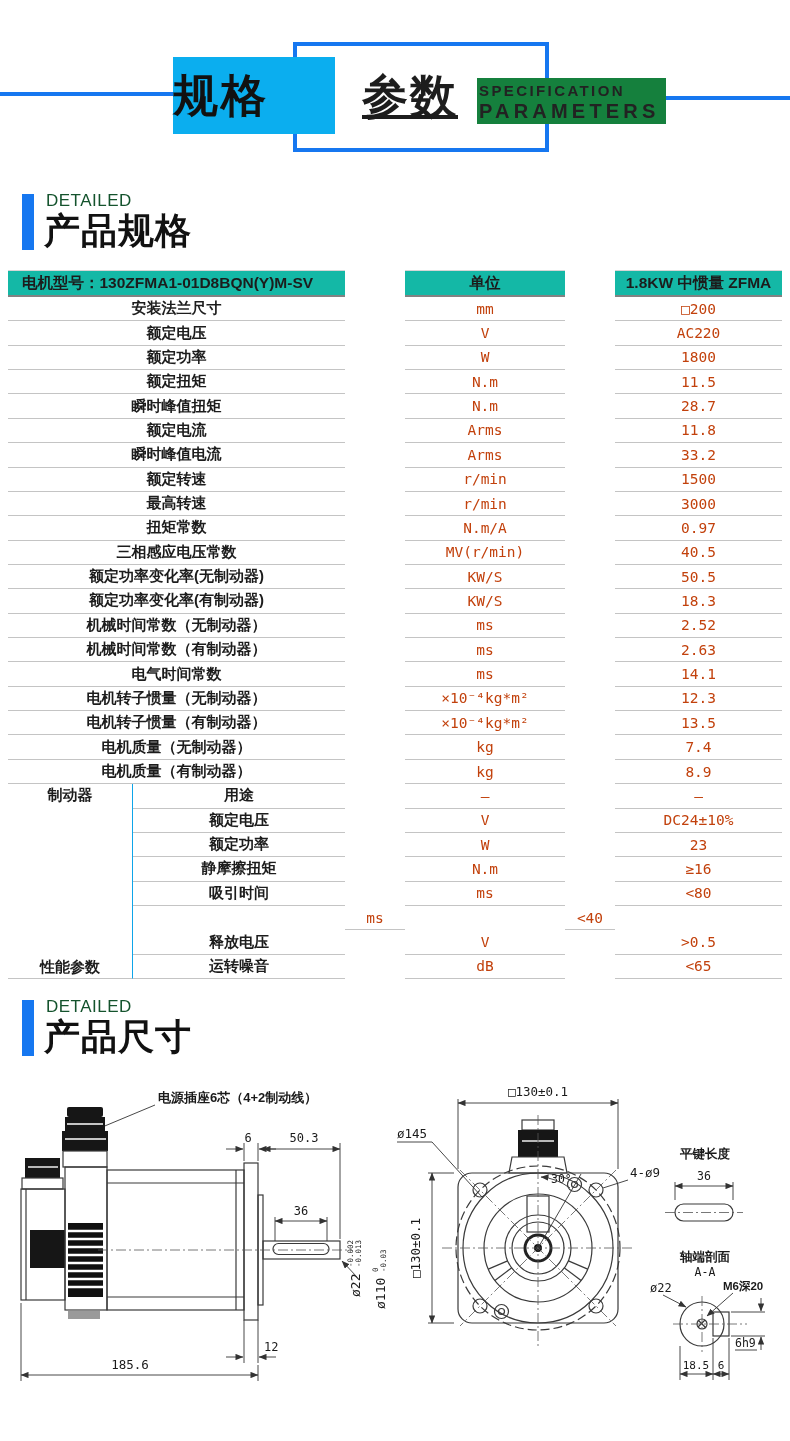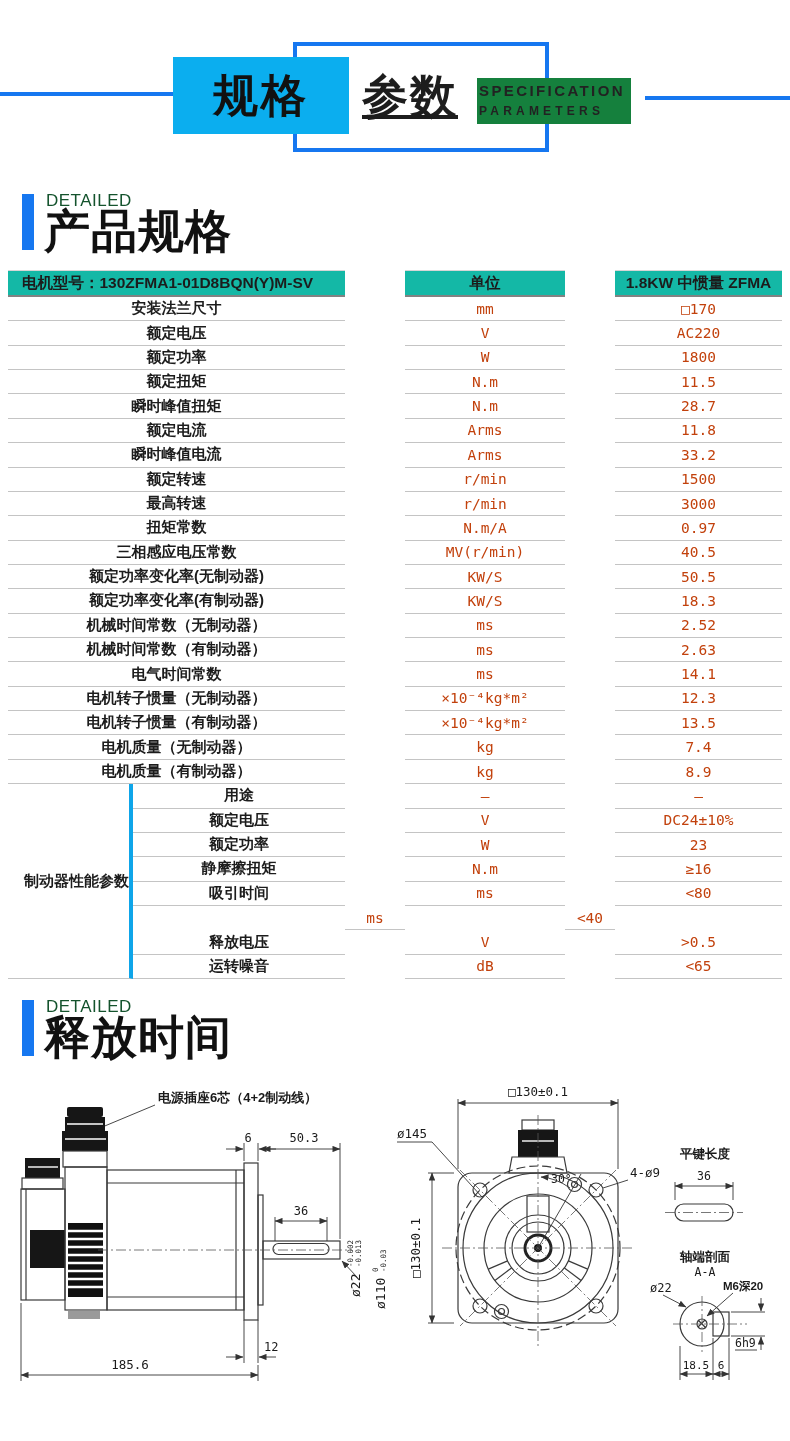--- a/index.html
+++ b/index.html
@@ -8,49 +8,49 @@
     font-family:"Liberation Sans","DejaVu Sans",sans-serif;color:#1a1a1a;
     overflow:hidden;
   }
   
   .banner{position:absolute;left:0;top:0;width:790px;height:180px;}
   .hline{position:absolute;background:#1677f0;height:4px;}
   .hline.left{left:0;top:92px;width:173px;}
   .hline.right{left:645px;top:96px;width:145px;}
   .banner-frame{position:absolute;left:293px;top:42px;width:256px;height:110px;
     border:4px solid #1677f0;box-sizing:border-box;}
-  .banner-cyan{position:absolute;left:173px;top:57px;width:176px;height:77px;
-    background:#0baeef;display:flex;align-items:center;justify-content:center;z-index:2;}
+  .banner-cyan{position:absolute;left:173px;top:57px;width:162px;height:77px;
+    background:#0baeef;display:flex;align-items:center;justify-content:flex-start;z-index:2;}
   .banner-cyan .t{font-size:45px;font-weight:700;color:#111;letter-spacing:3px;}
   .banner-black{position:absolute;left:362px;top:66px;z-index:2;
     font-size:46px;font-weight:700;color:#1d1d1d;letter-spacing:2px;text-decoration:underline;}
   .banner-sub{position:absolute;left:477px;top:78px;z-index:2;background:#15803d;
     padding:2px 6px 2px 2px;color:#222;font-weight:700;}
   .banner-sub .l1{font-size:15px;letter-spacing:2.4px;line-height:21px;}
-  .banner-sub .l2{font-size:12px;letter-spacing:4.2px;line-height:21px;}
+  .banner-sub .l2{font-size:20px;letter-spacing:4.2px;line-height:21px;}
   
   .sec-title{position:absolute;left:22px;}
   .sec-title .bar{position:absolute;left:0;top:2px;width:12px;height:56px;background:#1677f0;}
   .sec-title .eyebrow{margin-left:24px;font-size:17px;font-weight:500;color:#14532d;letter-spacing:0.5px;line-height:17px;}
-  .sec-title .big{margin-left:22px;font-size:46px;font-weight:600;color:#111;margin-top:3px;line-height:38px;letter-spacing:1px;}
+  .sec-title .big{margin-left:22px;font-size:36px;font-weight:600;color:#111;margin-top:3px;line-height:38px;letter-spacing:1px;}
   
   .spec-table{position:absolute;left:8px;top:270px;width:774px;font-size:15px;}
   .t-row{display:grid;grid-template-columns:337px 60px 160px 50px 167px;height:24.36px;}
   .t-row.head{height:27px;}
   .cell{display:flex;align-items:center;justify-content:center;
     border-bottom:1px solid #c4c4c4;box-sizing:border-box;overflow:hidden;white-space:nowrap;}
   .gapc{border:none;}
   .zh{font-weight:600;color:#1c1c1c;}
   .mono{font-family:"DejaVu Sans Mono",monospace;font-size:14.5px;font-weight:400;color:#c2410c;}
   .head .cell{background:#14b8a6;border-top:1px solid #d6d6d6;border-bottom:2px solid #828282;
     font-weight:700;font-size:15.5px;}
   .head .model{justify-content:flex-start;padding-left:14px;}
   .brake{display:flex;}
-  .brake-label{width:125px;border-right:4px solid #0ea5e9;border-bottom:1px solid #c4c4c4;
-    box-sizing:border-box;display:flex;flex-direction:row;align-items:center;justify-content:flex-end;
+  .brake-label{width:125px;border-right:1px solid #0ea5e9;border-bottom:1px solid #c4c4c4;
+    box-sizing:border-box;display:flex;flex-direction:column;align-items:center;justify-content:space-between;
     line-height:22px;}
   .b-rows{flex:1;}
   .b-rows .t-row{grid-template-columns:212px 60px 160px 50px 167px;}
   
   svg{position:absolute;}
   svg text{fill:#1a1a1a;}
   .dim{font-family:"DejaVu Sans Mono",monospace;}
   .zhl{font-family:"Liberation Sans","DejaVu Sans",sans-serif;font-weight:600;}
   .ol{stroke:#3a3a3a;fill:none;stroke-width:1.2;}
   .dln{stroke:#333;fill:none;stroke-width:0.9;}
@@ -88,21 +88,21 @@
     <div class="cell zh">1.8KW 中惯量 ZFMA</div>
   </div>
 
   <div id="mainRows">
 
       <div class="t-row">
         <div class="cell zh">安装法兰尺寸</div>
         <div class="gapc"></div>
         <div class="cell mono">mm</div>
         <div class="gapc"></div>
-        <div class="cell mono">□170</div>
+        <div class="cell mono">□200</div>
       </div>
 
       <div class="t-row">
         <div class="cell zh">额定电压</div>
         <div class="gapc"></div>
         <div class="cell mono">V</div>
         <div class="gapc"></div>
         <div class="cell mono">AC220</div>
       </div>
 
@@ -320,21 +320,21 @@
           <div class="gapc"></div>
           <div class="cell mono">&lt;65</div>
         </div>
       </div>
   </div>
 </div>
 
 <div class="sec-title" style="top:998px;">
   <div class="bar"></div>
   <div class="eyebrow">DETAILED</div>
-  <div class="big">释放时间</div>
+  <div class="big">产品尺寸</div>
 </div>
 
 <svg style="left:8px;top:1085px;" width="390" height="312" viewBox="0 0 390 312">
   <defs>
     <marker id="m1" viewBox="0 0 10 8" refX="9.5" refY="4" markerWidth="9" markerHeight="7" orient="auto-start-reverse">
         <path d="M0,0 L10,4 L0,8 Z" fill="#333"></path>
       </marker>
   </defs>
 
   <text class="zhl" x="150" y="17" font-size="13">电源插座6芯（4+2制动线）</text>

